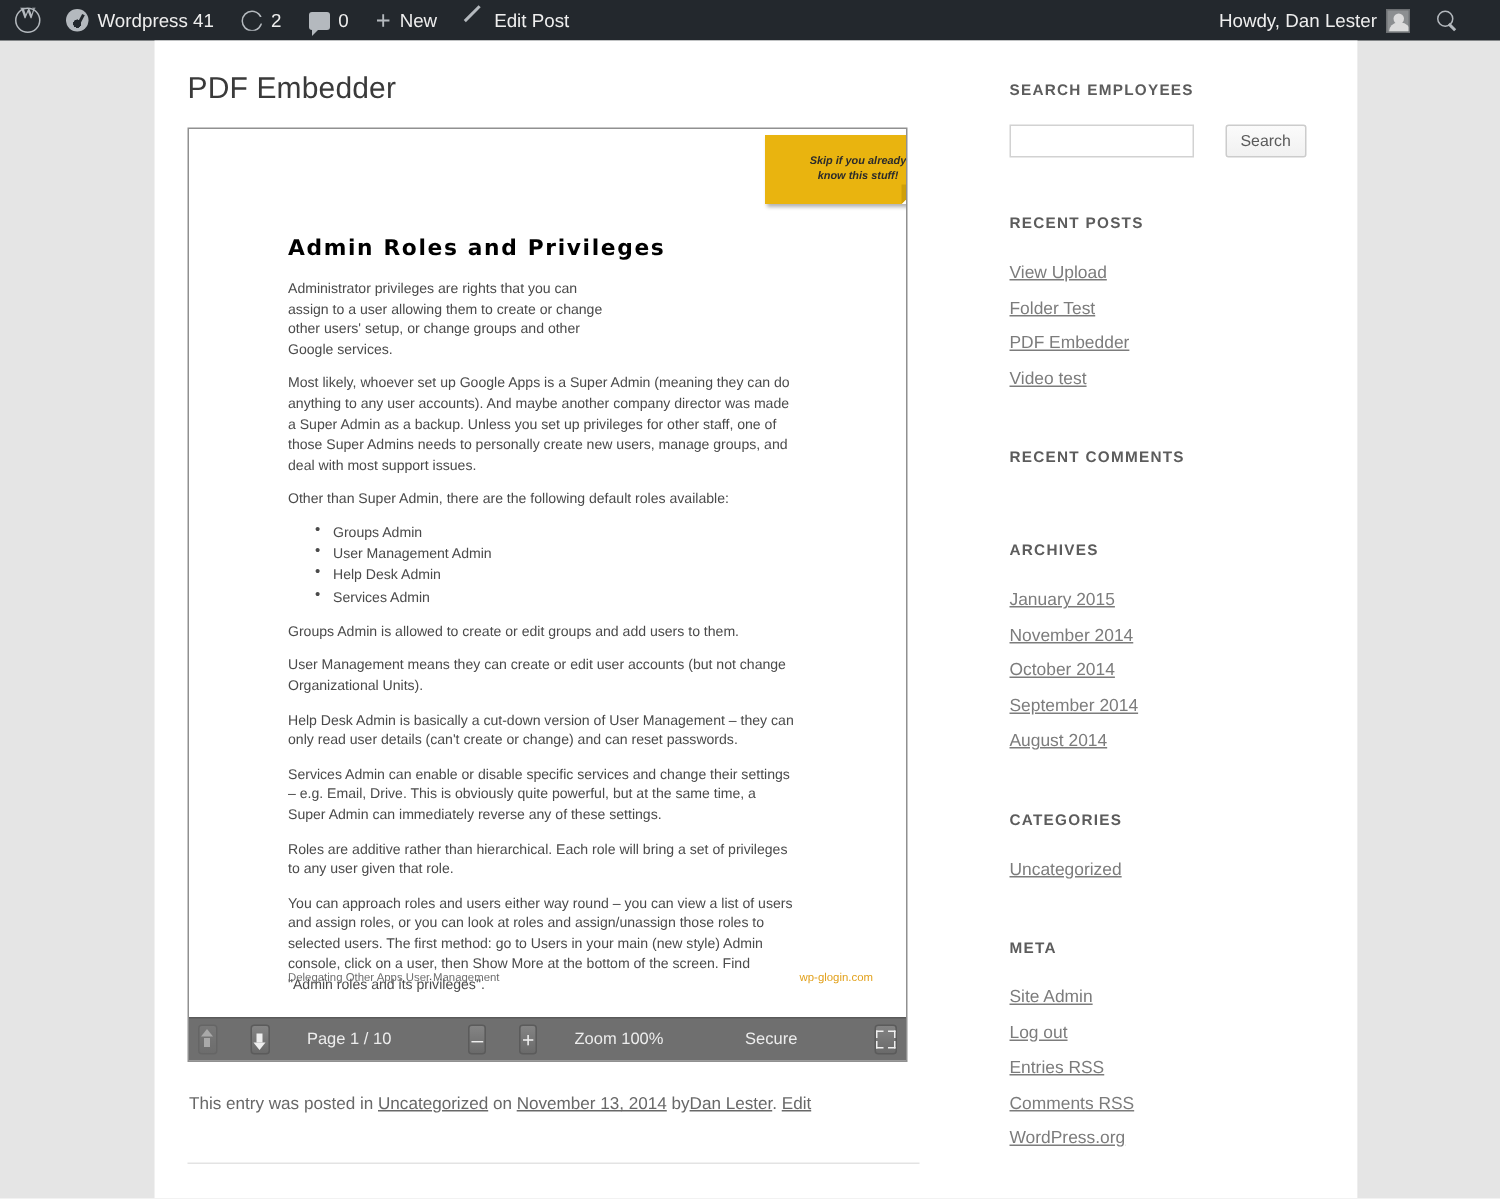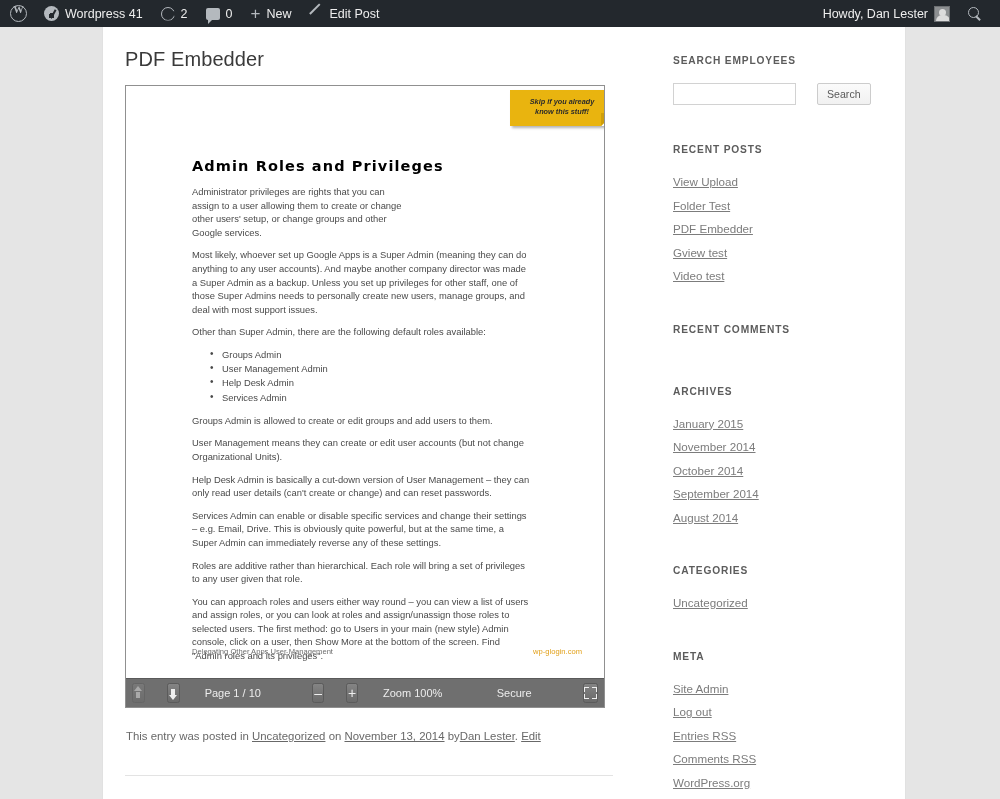--- a/index.html
+++ b/index.html
@@ -13,21 +13,21 @@
   }
 
   
   #adminbar {
     position:absolute; top:0; left:0; width:1000px; height:27px;
     background:#23282d; color:#eee;
     display:flex; align-items:center;
     font-size:12.5px;
   }
   .ab-left { display:flex; align-items:center; }
-  .ab-right { margin-left:auto; display:flex; align-items:center; padding-right:10px; }
+  .ab-right { margin-left:auto; display:flex; align-items:center; padding-right:20px; }
   .ab-item {
     display:flex; align-items:center; gap:6px;
     padding:0 9px; height:27px; color:#eee; cursor:pointer;
     white-space:nowrap;
   }
   .ab-logo { padding-left:10px; padding-right:8px; }
   .wp-circle {
     width:17px; height:17px; border-radius:50%;
     border:1.6px solid #b4b9be; position:relative;
     display:inline-block;
@@ -140,23 +140,23 @@
   .pdf-p.narrow { width:220px; }
   .pdf-ul { margin:0 0 9px 0; padding:0 0 0 30px; list-style:none; }
   .pdf-ul li {
     font-size:9.4px; line-height:14.2px; color:#4a4a4a; position:relative;
   }
   .pdf-ul li::before{
     content:"•"; position:absolute; left:-12px; top:-1px; font-size:10px; color:#4a4a4a;
   }
   .sticky {
     position:absolute; right:-10px; top:4px;
-    width:104px; height:36px; background:#e9b40f;
+    width:104px; height:46px; background:#e9b40f;
     box-shadow:1.5px 2px 2.5px rgba(0,0,0,.30);
-    display:flex; align-items:center; justify-content:center;
+    display:flex; align-items:center; justify-content:flex-end;
   }
   .sticky-text {
     font-size:7.3px; font-style:italic; color:#2b2b2b;
     text-align:center; line-height:10px; width:84px; font-weight:600;
     padding-bottom:3px;
   }
   .sticky::after{
     content:""; position:absolute; right:0; bottom:0;
     border-width:0 0 13px 13px; border-style:solid;
     border-color:transparent transparent #ffffff transparent;
@@ -390,21 +390,20 @@
     </div>
 
     <div class="w-spacer-s"></div>
 
     <div class="widget">
       <div class="widget-title">RECENT POSTS</div>
       <ul class="w-list">
         <li><a href="#">View Upload</a></li>
         <li><a href="#">Folder Test</a></li>
         <li><a href="#">PDF Embedder</a></li>
-        <li><a href="#">Gview test</a></li>
         <li><a href="#">Video test</a></li>
       </ul>
     </div>
 
     <div class="w-spacer-m"></div>
 
     <div class="widget">
       <div class="widget-title">RECENT COMMENTS</div>
     </div>
 

